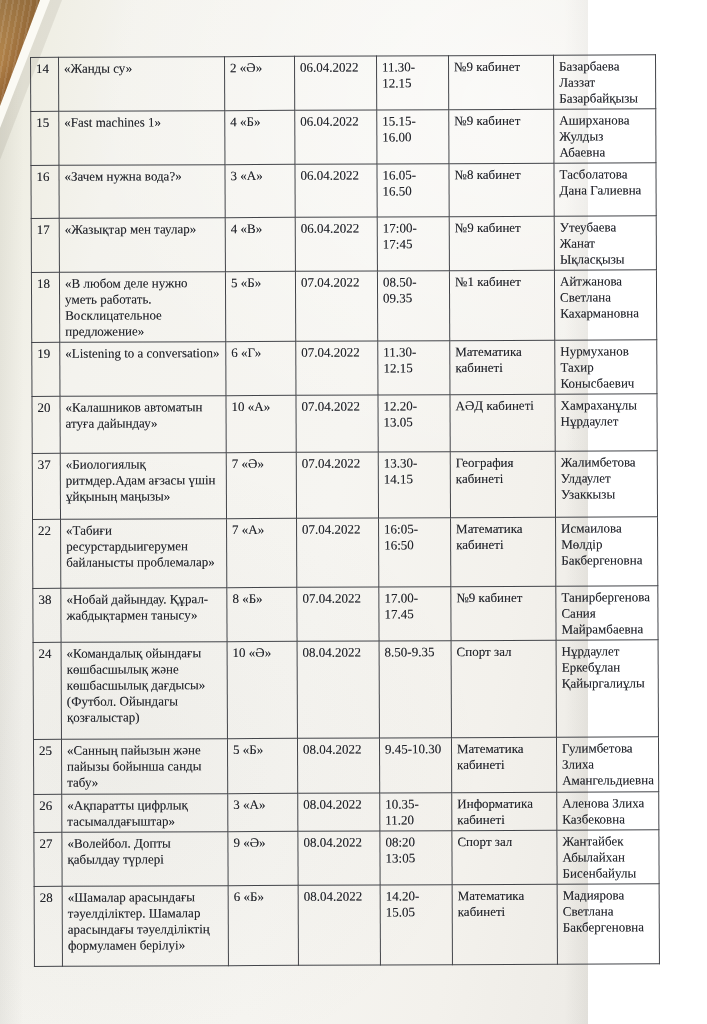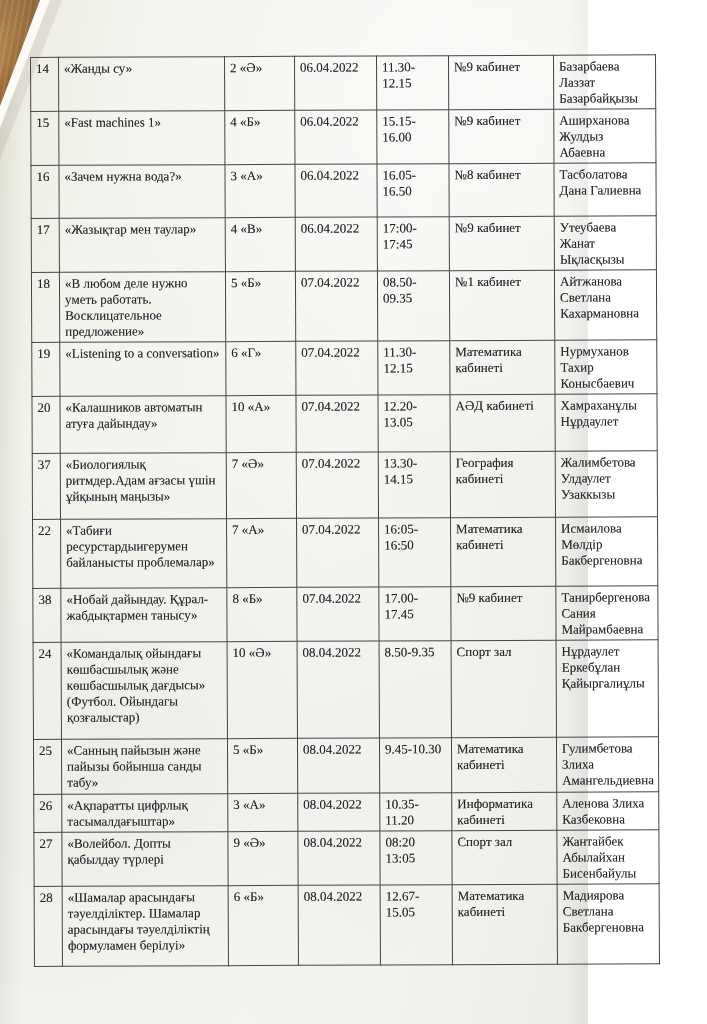--- a/index.html
+++ b/index.html
@@ -236,20 +236,20 @@
             <td class="c-date">08.04.2022</td>
             <td class="c-time">08:20 13:05</td>
             <td class="c-room">Спорт зал</td>
             <td class="c-teacher">Жантайбек Абылайхан Бисенбайулы</td>
           </tr>
           <tr style="height: 80px;">
             <td class="c-number">28</td>
             <td class="c-title">«Шамалар арасындағы тәуелділіктер. Шамалар арасындағы тәуелділіктің формуламен берілуі»</td>
             <td class="c-class">6 «Б»</td>
             <td class="c-date">08.04.2022</td>
-            <td class="c-time">12.67-15.05</td>
+            <td class="c-time">14.20-15.05</td>
             <td class="c-room">Математика кабинеті</td>
             <td class="c-teacher">Мадиярова Светлана Бакбергеновна</td>
           </tr>
         </tbody>
     </table>
   </div>
 </div>
 
 </body></html>

